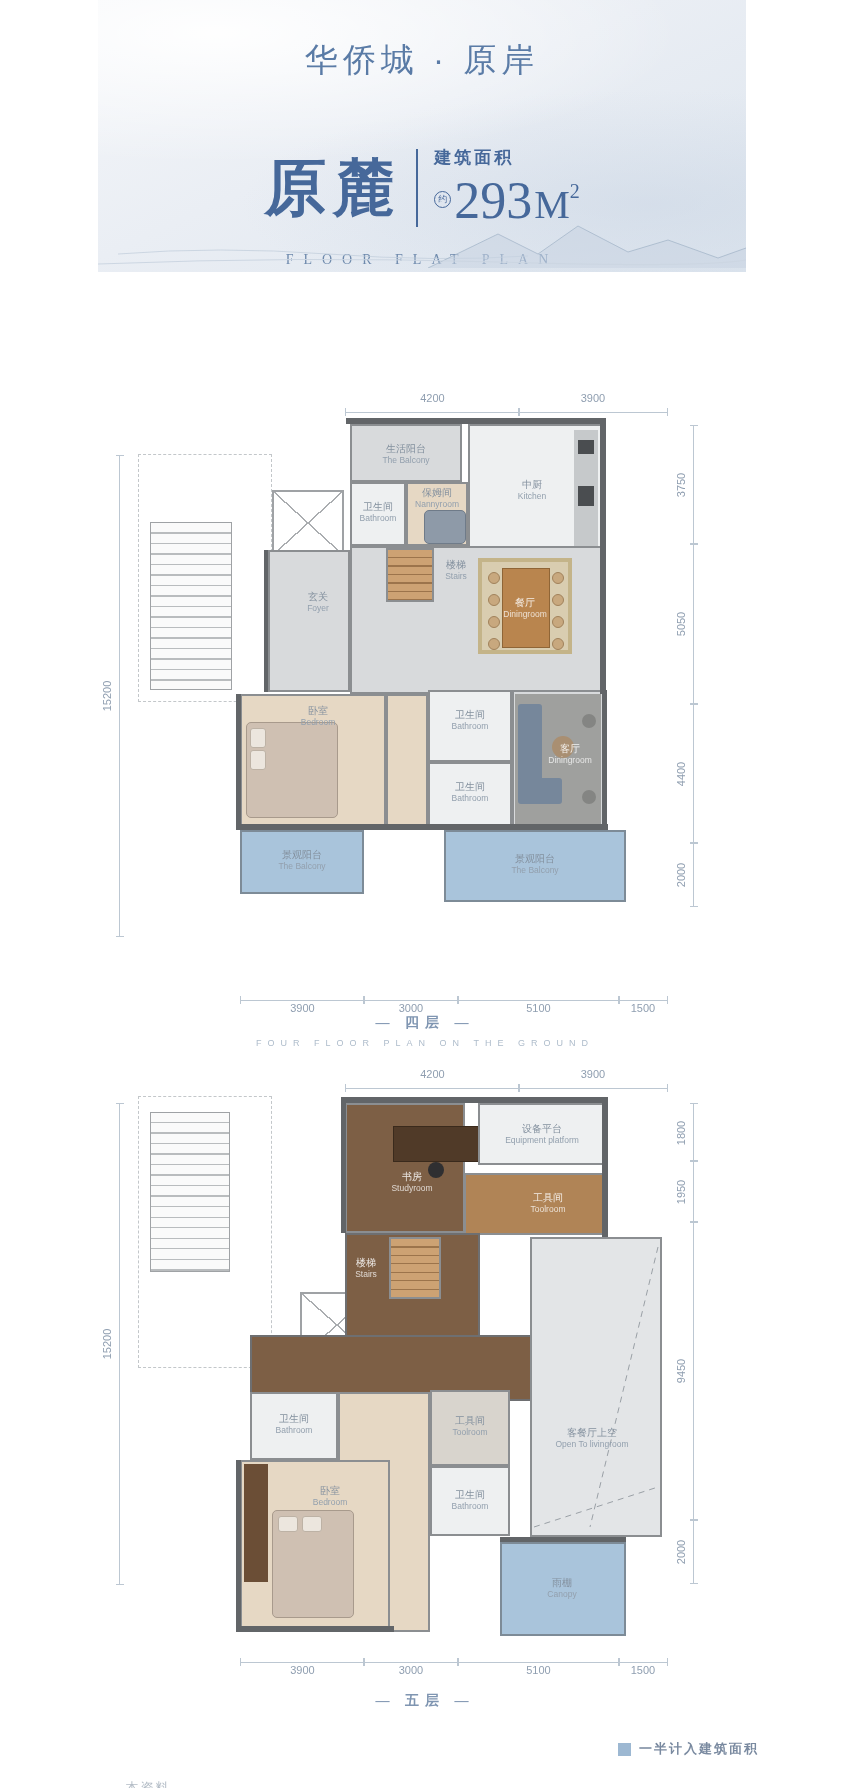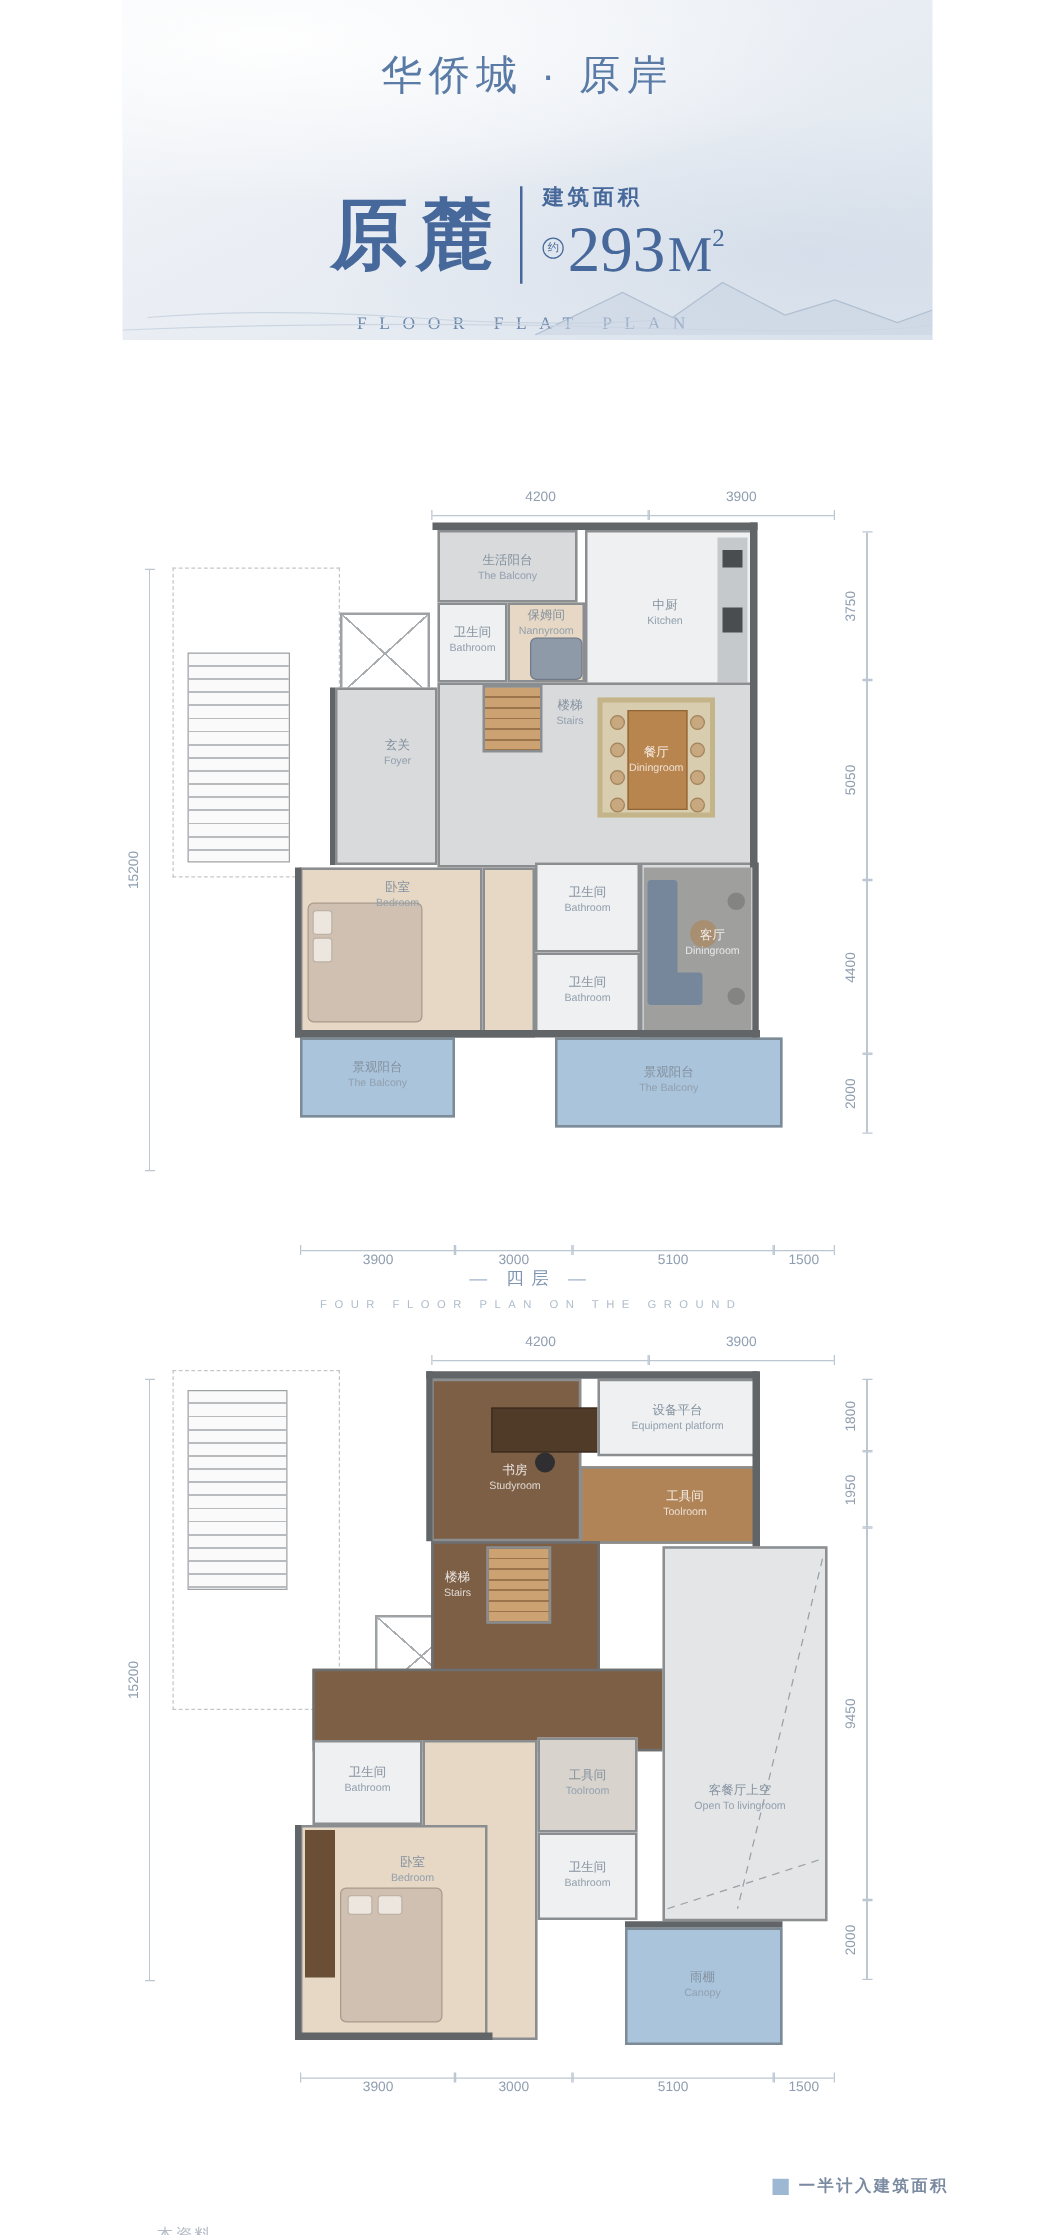--- a/index.html
+++ b/index.html
@@ -58,21 +58,21 @@
   .dashbox{position:absolute;border:1px dashed #c3c7ca;}
   .dimh{position:absolute;height:8px;border-left:1px solid #bcc7d2;border-right:1px solid #bcc7d2;
     background:linear-gradient(#bcc7d2,#bcc7d2) center/100% 1px no-repeat;}
   .dimh .dt{position:absolute;left:0;right:0;top:-16px;text-align:center;font-size:11px;color:#8f9eb0;}
   .dimh.below .dt{top:6px;}
   .dimv{position:absolute;width:8px;border-top:1px solid #bcc7d2;border-bottom:1px solid #bcc7d2;
     background:linear-gradient(90deg,transparent 3px,#bcc7d2 3px,#bcc7d2 4px,transparent 4px);}
   .dimv .dt{position:absolute;top:50%;left:50%;transform:translate(calc(-50% - 13px),-50%) rotate(-90deg);
     font-size:11px;color:#8f9eb0;white-space:nowrap;}
   .sec-title{position:absolute;left:0;width:850px;text-align:center;font-size:14px;color:#7f95b1;
-    letter-spacing:6px;font-family:"Liberation Serif",serif;}
+    letter-spacing:6px;font-family:"Liberation Serif",serif;font-weight:bold;}
   .sec-sub{position:absolute;left:0;width:850px;text-align:center;font-size:9px;color:#aebccb;letter-spacing:6px;}
   .bed{position:absolute;background:#cfc0b2;border:1px solid #a89a8c;border-radius:5px;}
   .pillow{position:absolute;background:#ece6de;border:1px solid #bdb2a5;border-radius:3px;}
   .chair{position:absolute;width:10px;height:10px;border-radius:50%;background:#c8a87e;border:1px solid #a1825b;}
   .rug{position:absolute;}
   .legend{position:absolute;display:flex;align-items:center;gap:8px;}
   .legend-sq{width:13px;height:13px;}
   .legend-label{font-size:13px;font-family:"Liberation Serif",serif;font-weight:700;color:#7a8aa0;letter-spacing:2px;}
   .disclaimer{position:absolute;left:105px;top:1779px;height:9px;width:420px;overflow:hidden;
     font-size:13px;color:#b3bcc6;letter-spacing:2px;}
@@ -291,20 +291,21 @@
     <div class="dimh below" style="left:363px;top:586px;width:94px;">
         <span class="dt">3000</span>
       </div>
     <div class="dimh below" style="left:457px;top:586px;width:161px;">
         <span class="dt">5100</span>
       </div>
     <div class="dimh below" style="left:618px;top:586px;width:48px;">
         <span class="dt">1500</span>
       </div>
 
+    <div class="sec-title" style="top:620px;">— 五层 —</div>
   </div>
 
   <div class="legend" style="left:618px;top:1740px;">
     <div class="legend-sq" style="background:#9db8d2;"></div>
     <div class="legend-label">一半计入建筑面积</div>
   </div>
 
   <div class="disclaimer">— 本资料……</div>
 
 </div>

